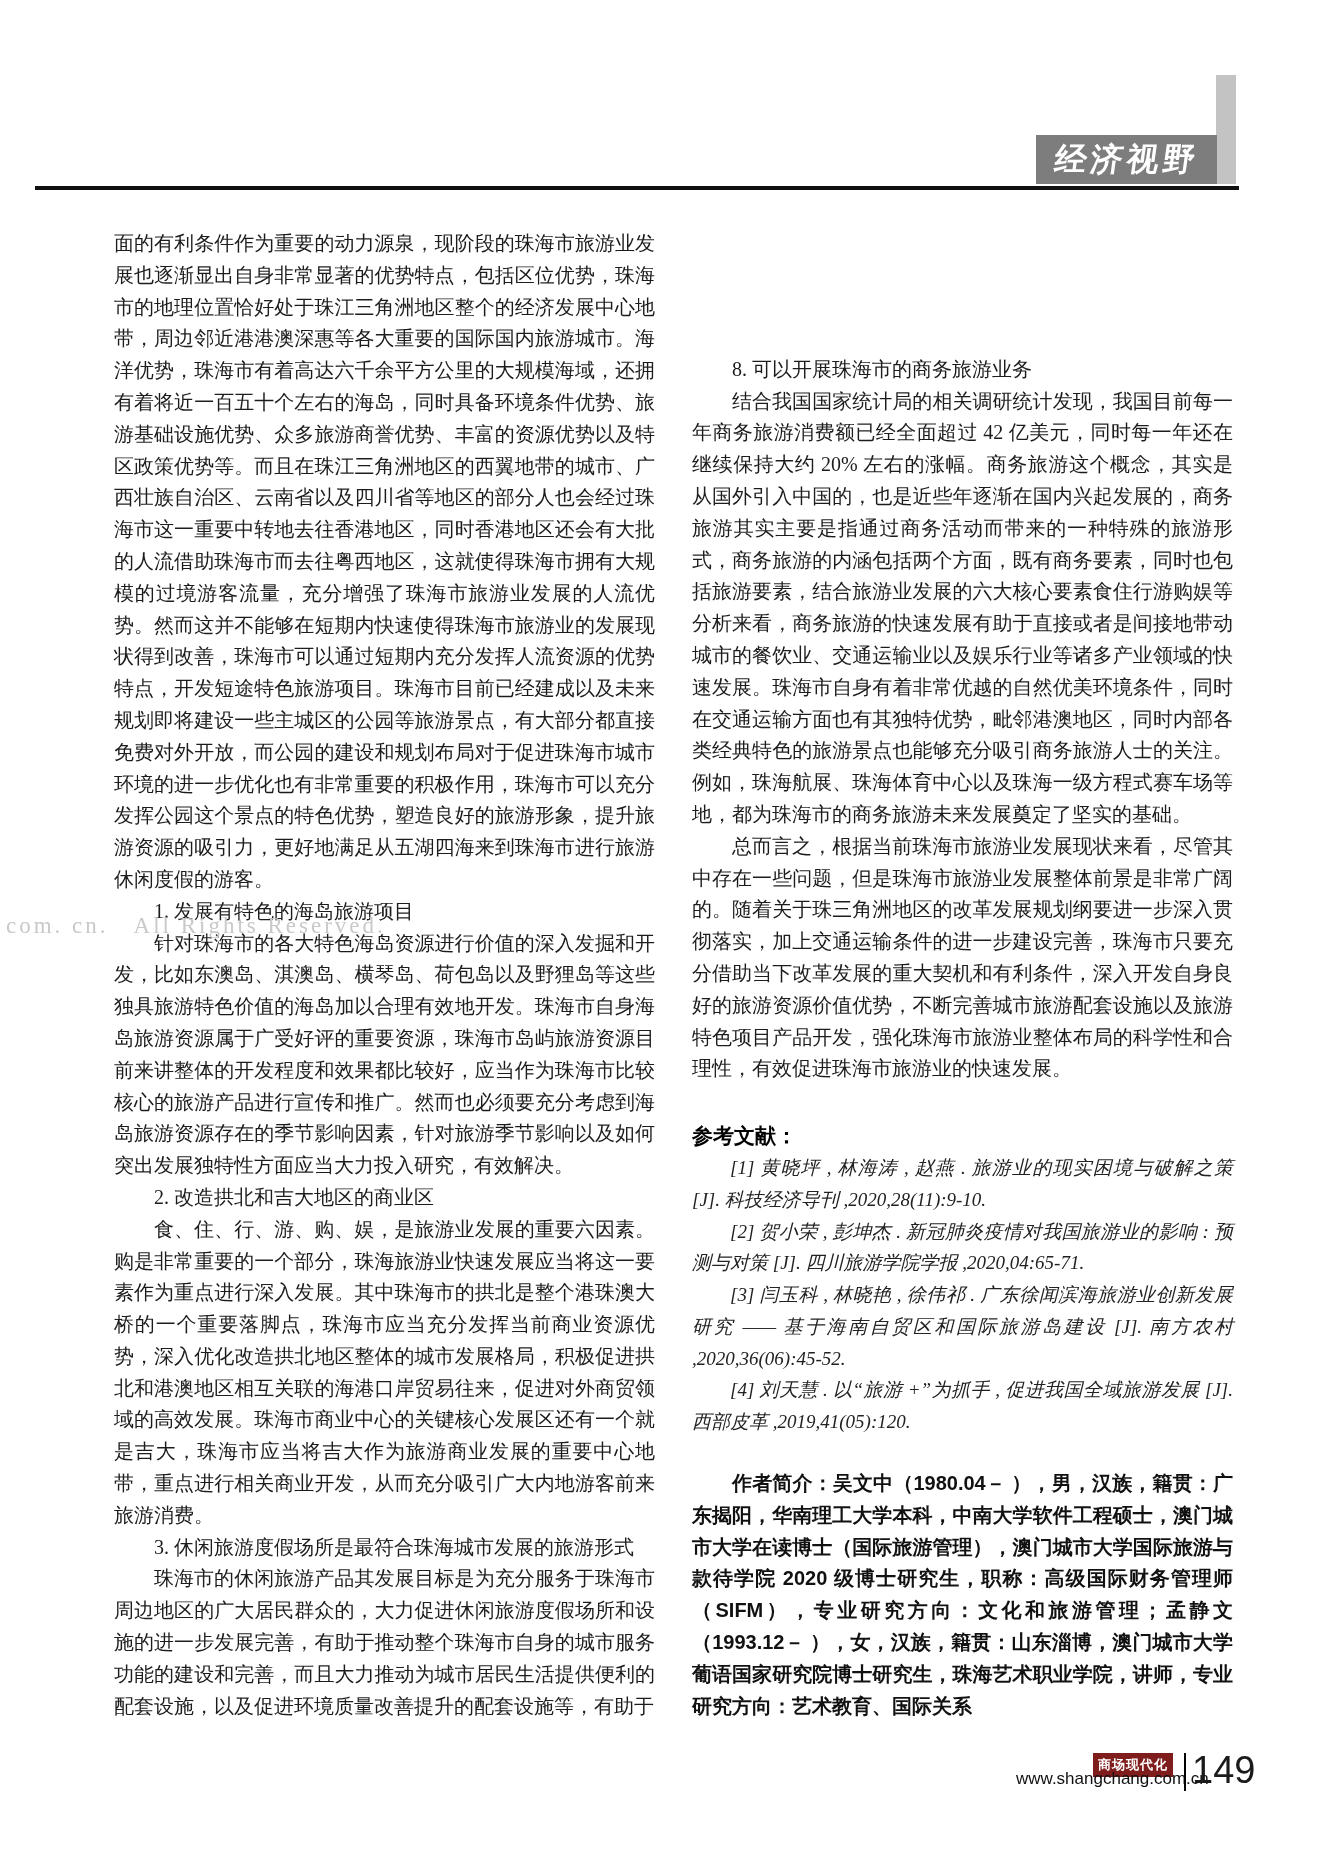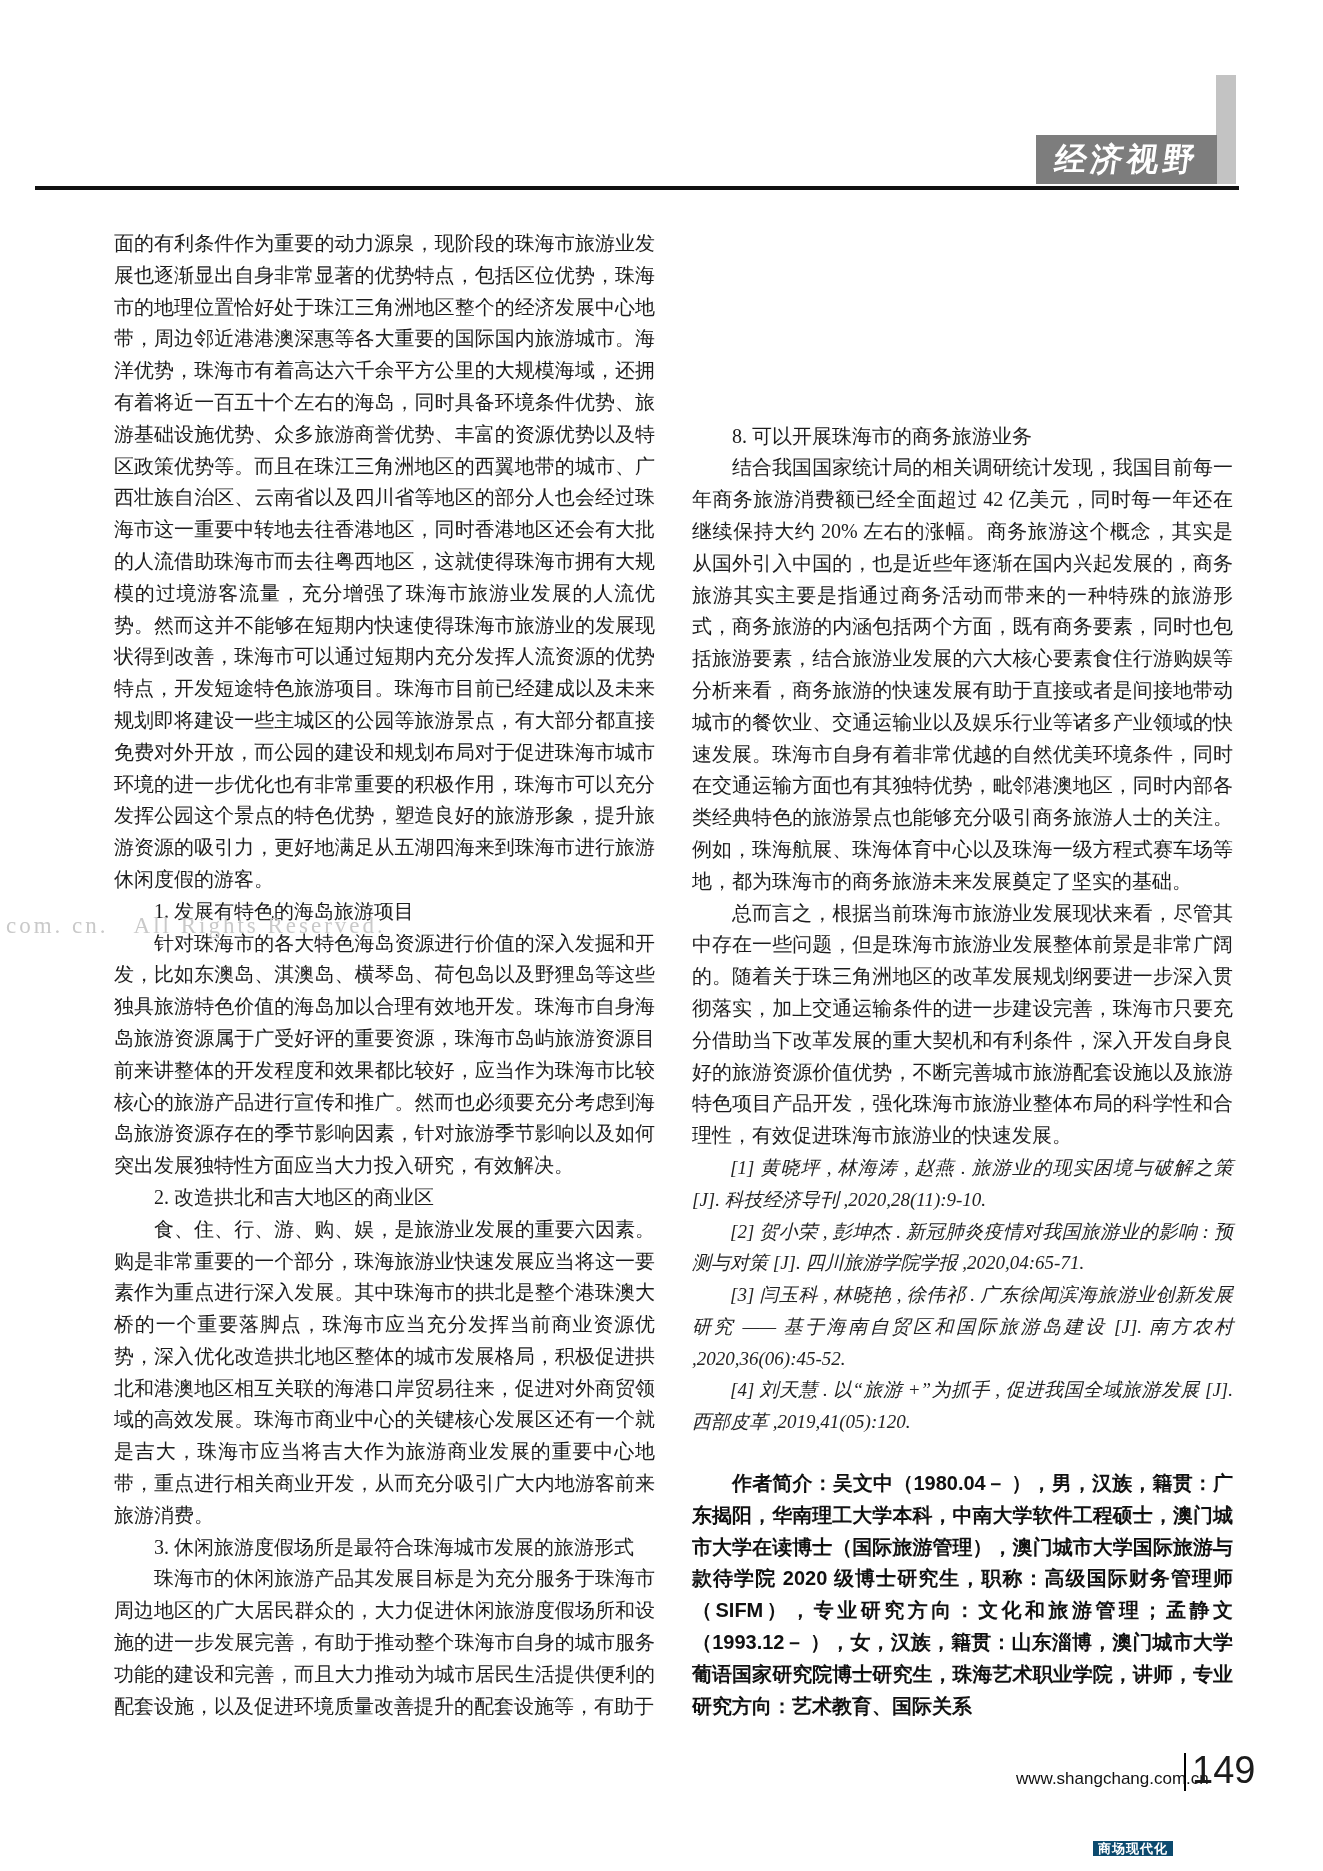--- a/index.html
+++ b/index.html
@@ -78,22 +78,22 @@
   .author-bio{
     margin:30px 0 0 0;
     font-family:"Liberation Sans","DejaVu Sans",sans-serif;
     font-weight:bold;
     font-size:20px;line-height:31.8px;
     text-indent:2em;text-align:justify;
     color:#111111;
   }
   
   .footer-logo{
-    position:absolute;left:1093px;top:1841px;width:80px;height:15px;
-    background:#0c4a6e;color:#ffffff;
+    position:absolute;left:1093px;top:1753px;width:80px;height:24px;
+    background:#7f1d1d;color:#ffffff;
     display:flex;align-items:center;justify-content:center;
     font-family:"Liberation Sans","DejaVu Sans",sans-serif;
     font-weight:bold;font-size:13px;letter-spacing:1px;
     white-space:nowrap;
   }
   .footer-url{
     position:absolute;left:1016px;top:1769px;width:190px;
     text-align:right;
     font-family:"Liberation Sans","DejaVu Sans",sans-serif;
     font-size:17px;color:#111111;
@@ -129,20 +129,21 @@
       <p class="para ind">针对珠海市的各大特色海岛资源进行价值的深入发掘和开发，比如东澳岛、淇澳岛、横琴岛、荷包岛以及野狸岛等这些独具旅游特色价值的海岛加以合理有效地开发。珠海市自身海岛旅游资源属于广受好评的重要资源，珠海市岛屿旅游资源目前来讲整体的开发程度和效果都比较好，应当作为珠海市比较核心的旅游产品进行宣传和推广。然而也必须要充分考虑到海岛旅游资源存在的季节影响因素，针对旅游季节影响以及如何突出发展独特性方面应当大力投入研究，有效解决。</p>
       <p class="sub">2. 改造拱北和吉大地区的商业区</p>
       <p class="para ind">食、住、行、游、购、娱，是旅游业发展的重要六因素。购是非常重要的一个部分，珠海旅游业快速发展应当将这一要素作为重点进行深入发展。其中珠海市的拱北是整个港珠澳大桥的一个重要落脚点，珠海市应当充分发挥当前商业资源优势，深入优化改造拱北地区整体的城市发展格局，积极促进拱北和港澳地区相互关联的海港口岸贸易往来，促进对外商贸领域的高效发展。珠海市商业中心的关键核心发展区还有一个就是吉大，珠海市应当将吉大作为旅游商业发展的重要中心地带，重点进行相关商业开发，从而充分吸引广大内地游客前来旅游消费。</p>
       <p class="sub">3. 休闲旅游度假场所是最符合珠海城市发展的旅游形式</p>
       <p class="para ind">珠海市的休闲旅游产品其发展目标是为充分服务于珠海市周边地区的广大居民群众的，大力促进休闲旅游度假场所和设施的进一步发展完善，有助于推动整个珠海市自身的城市服务功能的建设和完善，而且大力推动为城市居民生活提供便利的配套设施，以及促进环境质量改善提升的配套设施等，有助于</p>
     </div>
     <div class="col">
       <p class="sub">8. 可以开展珠海市的商务旅游业务</p>
       <p class="para ind">结合我国国家统计局的相关调研统计发现，我国目前每一年商务旅游消费额已经全面超过 42 亿美元，同时每一年还在继续保持大约 20% 左右的涨幅。商务旅游这个概念，其实是从国外引入中国的，也是近些年逐渐在国内兴起发展的，商务旅游其实主要是指通过商务活动而带来的一种特殊的旅游形式，商务旅游的内涵包括两个方面，既有商务要素，同时也包括旅游要素，结合旅游业发展的六大核心要素食住行游购娱等分析来看，商务旅游的快速发展有助于直接或者是间接地带动城市的餐饮业、交通运输业以及娱乐行业等诸多产业领域的快速发展。珠海市自身有着非常优越的自然优美环境条件，同时在交通运输方面也有其独特优势，毗邻港澳地区，同时内部各类经典特色的旅游景点也能够充分吸引商务旅游人士的关注。例如，珠海航展、珠海体育中心以及珠海一级方程式赛车场等地，都为珠海市的商务旅游未来发展奠定了坚实的基础。</p>
       <p class="para ind">总而言之，根据当前珠海市旅游业发展现状来看，尽管其中存在一些问题，但是珠海市旅游业发展整体前景是非常广阔的。随着关于珠三角洲地区的改革发展规划纲要进一步深入贯彻落实，加上交通运输条件的进一步建设完善，珠海市只要充分借助当下改革发展的重大契机和有利条件，深入开发自身良好的旅游资源价值优势，不断完善城市旅游配套设施以及旅游特色项目产品开发，强化珠海市旅游业整体布局的科学性和合理性，有效促进珠海市旅游业的快速发展。</p>
+      <p class="refs-heading">参考文献：</p>
       <p class="ref">[1] 黄晓坪 , 林海涛 , 赵燕 . 旅游业的现实困境与破解之策 [J]. 科技经济导刊 ,2020,28(11):9-10.</p>
       <p class="ref">[2] 贺小荣 , 彭坤杰 . 新冠肺炎疫情对我国旅游业的影响 : 预测与对策 [J]. 四川旅游学院学报 ,2020,04:65-71.</p>
       <p class="ref">[3] 闫玉科 , 林晓艳 , 徐伟祁 . 广东徐闻滨海旅游业创新发展研究 —— 基于海南自贸区和国际旅游岛建设 [J]. 南方农村 ,2020,36(06):45-52.</p>
       <p class="ref">[4] 刘天慧 . 以“旅游 +”为抓手 , 促进我国全域旅游发展 [J]. 西部皮革 ,2019,41(05):120.</p>
       <p class="author-bio">作者简介：吴文中（1980.04－ ），男，汉族，籍贯：广东揭阳，华南理工大学本科，中南大学软件工程硕士，澳门城市大学在读博士（国际旅游管理），澳门城市大学国际旅游与款待学院 2020 级博士研究生，职称：高级国际财务管理师（SIFM），专业研究方向：文化和旅游管理；孟静文（1993.12－ ），女，汉族，籍贯：山东淄博，澳门城市大学葡语国家研究院博士研究生，珠海艺术职业学院，讲师，专业研究方向：艺术教育、国际关系</p>
     </div>
   </div>
 
   <div class="footer-logo">商场现代化</div>
   <div class="footer-url">www.shangchang.com.cn</div>

